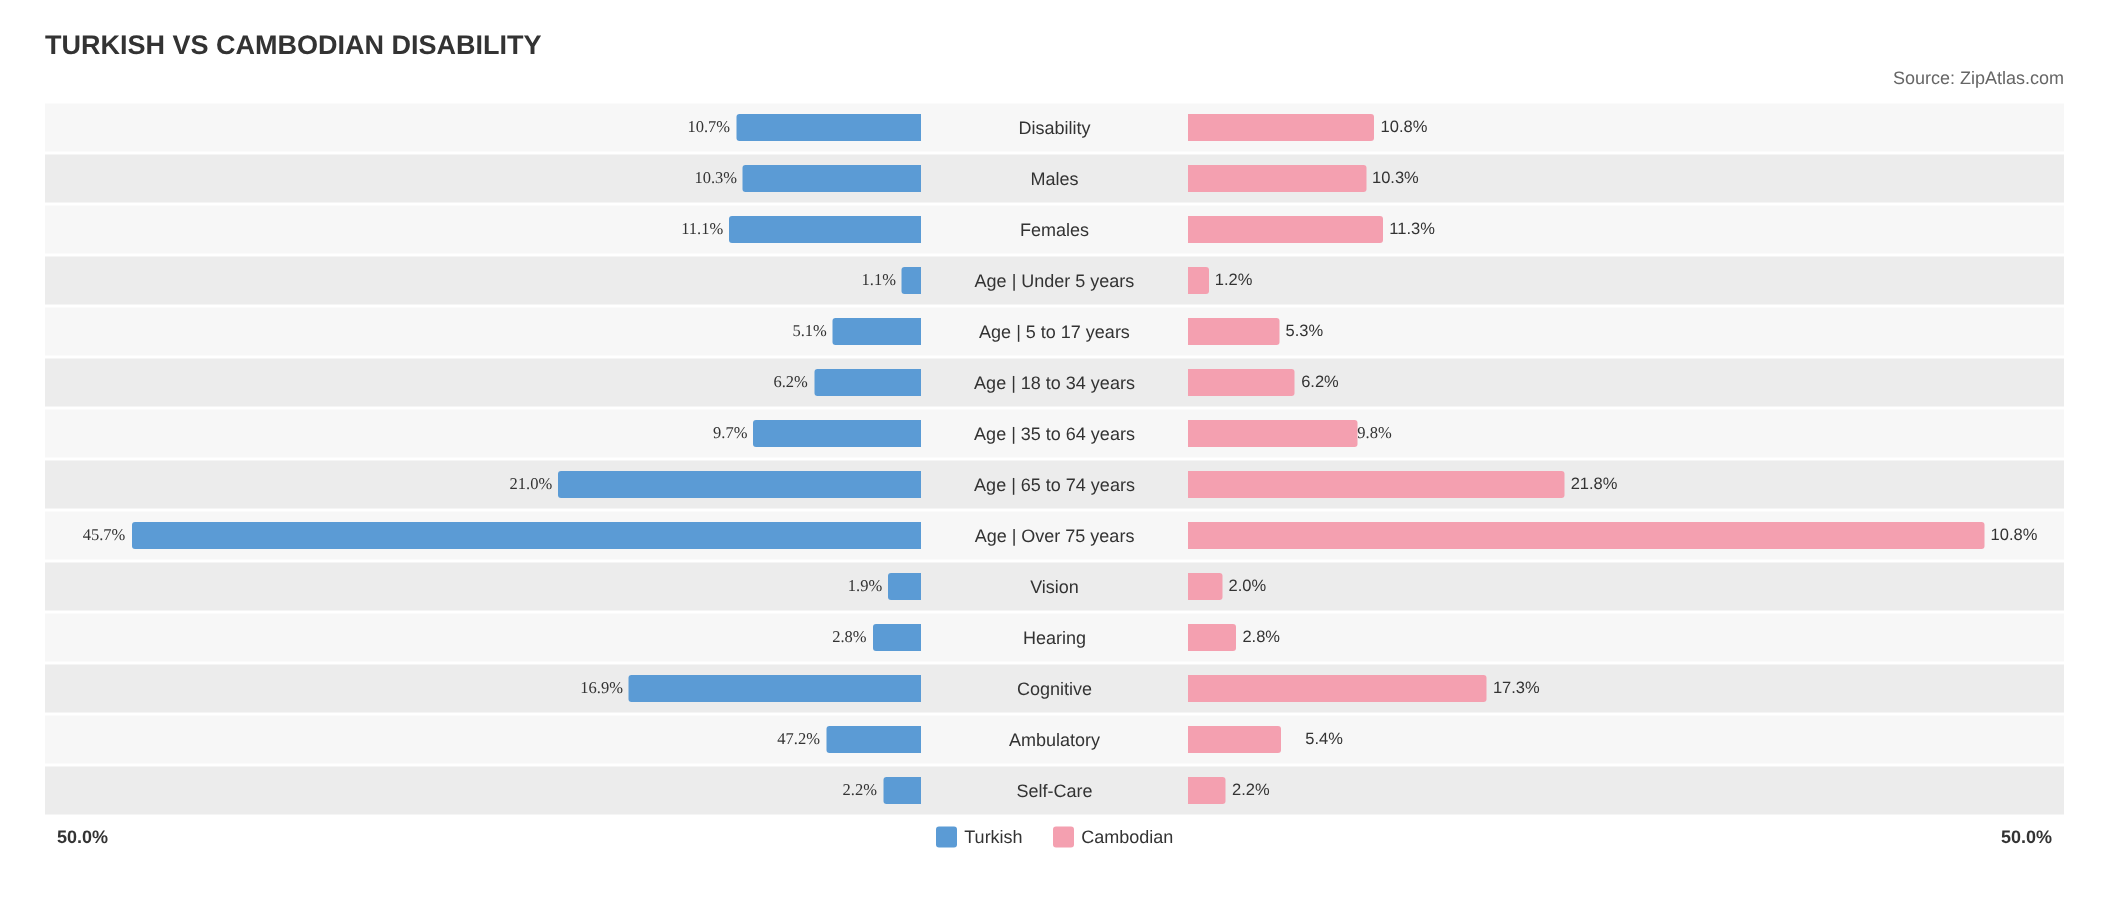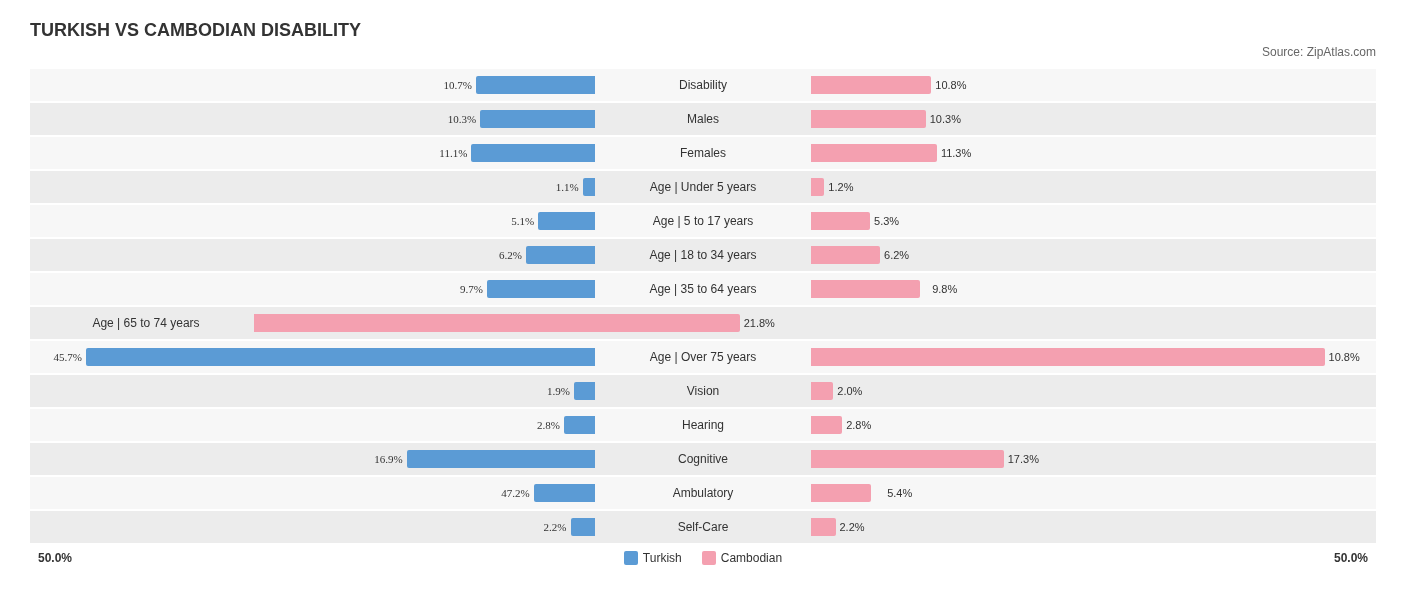--- a/index.html
+++ b/index.html
@@ -59,21 +59,21 @@
     }
     .right-side {
       flex: 1;
       display: flex;
       align-items: center;
       justify-content: flex-start;
       height: 100%;
       position: relative;
     }
     .center-label {
-      width: 216px;
+      width: 178px;
       text-align: center;
       font-size: 12px;
       color: #333;
       z-index: 2;
       position: relative;
       white-space: nowrap;
       flex-shrink: 0;
     }
     .bar-left {
       height: 18px;
@@ -224,26 +224,30 @@
     </div>
     <div class="bar-row">
       <div class="row-inner">
         <div class="left-side">
           <div class="bar-left" style="width: 19.4%;"></div>
           <span class="val-left" style="right: 19.4%; margin-right: 4px;">9.7%</span>
         </div>
         <div class="center-label">Age | 35 to 64 years</div>
         <div class="right-side">
           <div class="bar-right" style="width: 19.6%;"></div>
-          <span class="val-right" style="left: 19.6%; margin-left: 12px;">9.8%</span>
-        </div>
-      </div>
-    </div>
-    <div class="bar-row">
-      <div class="row-inner">
+          <span class="val-right" style="left: 19.6%; margin-left: 0; font-family: Liberation Serif, serif;">9.8%</span>
+        </div>
+      </div>
+    </div>
+    <div class="bar-row">
+      <div class="row-inner">
+        <div class="left-side">
+          <div class="bar-left" style="width: 42%;"></div>
+          <span class="val-left" style="right: 42%; margin-right: 4px;">21.0%</span>
+        </div>
         <div class="center-label">Age | 65 to 74 years</div>
         <div class="right-side">
           <div class="bar-right" style="width: 43.6%;"></div>
           <span class="val-right" style="left: 43.6%; margin-left: 4px;">21.8%</span>
         </div>
       </div>
     </div>
     <div class="bar-row">
       <div class="row-inner">
         <div class="left-side">

